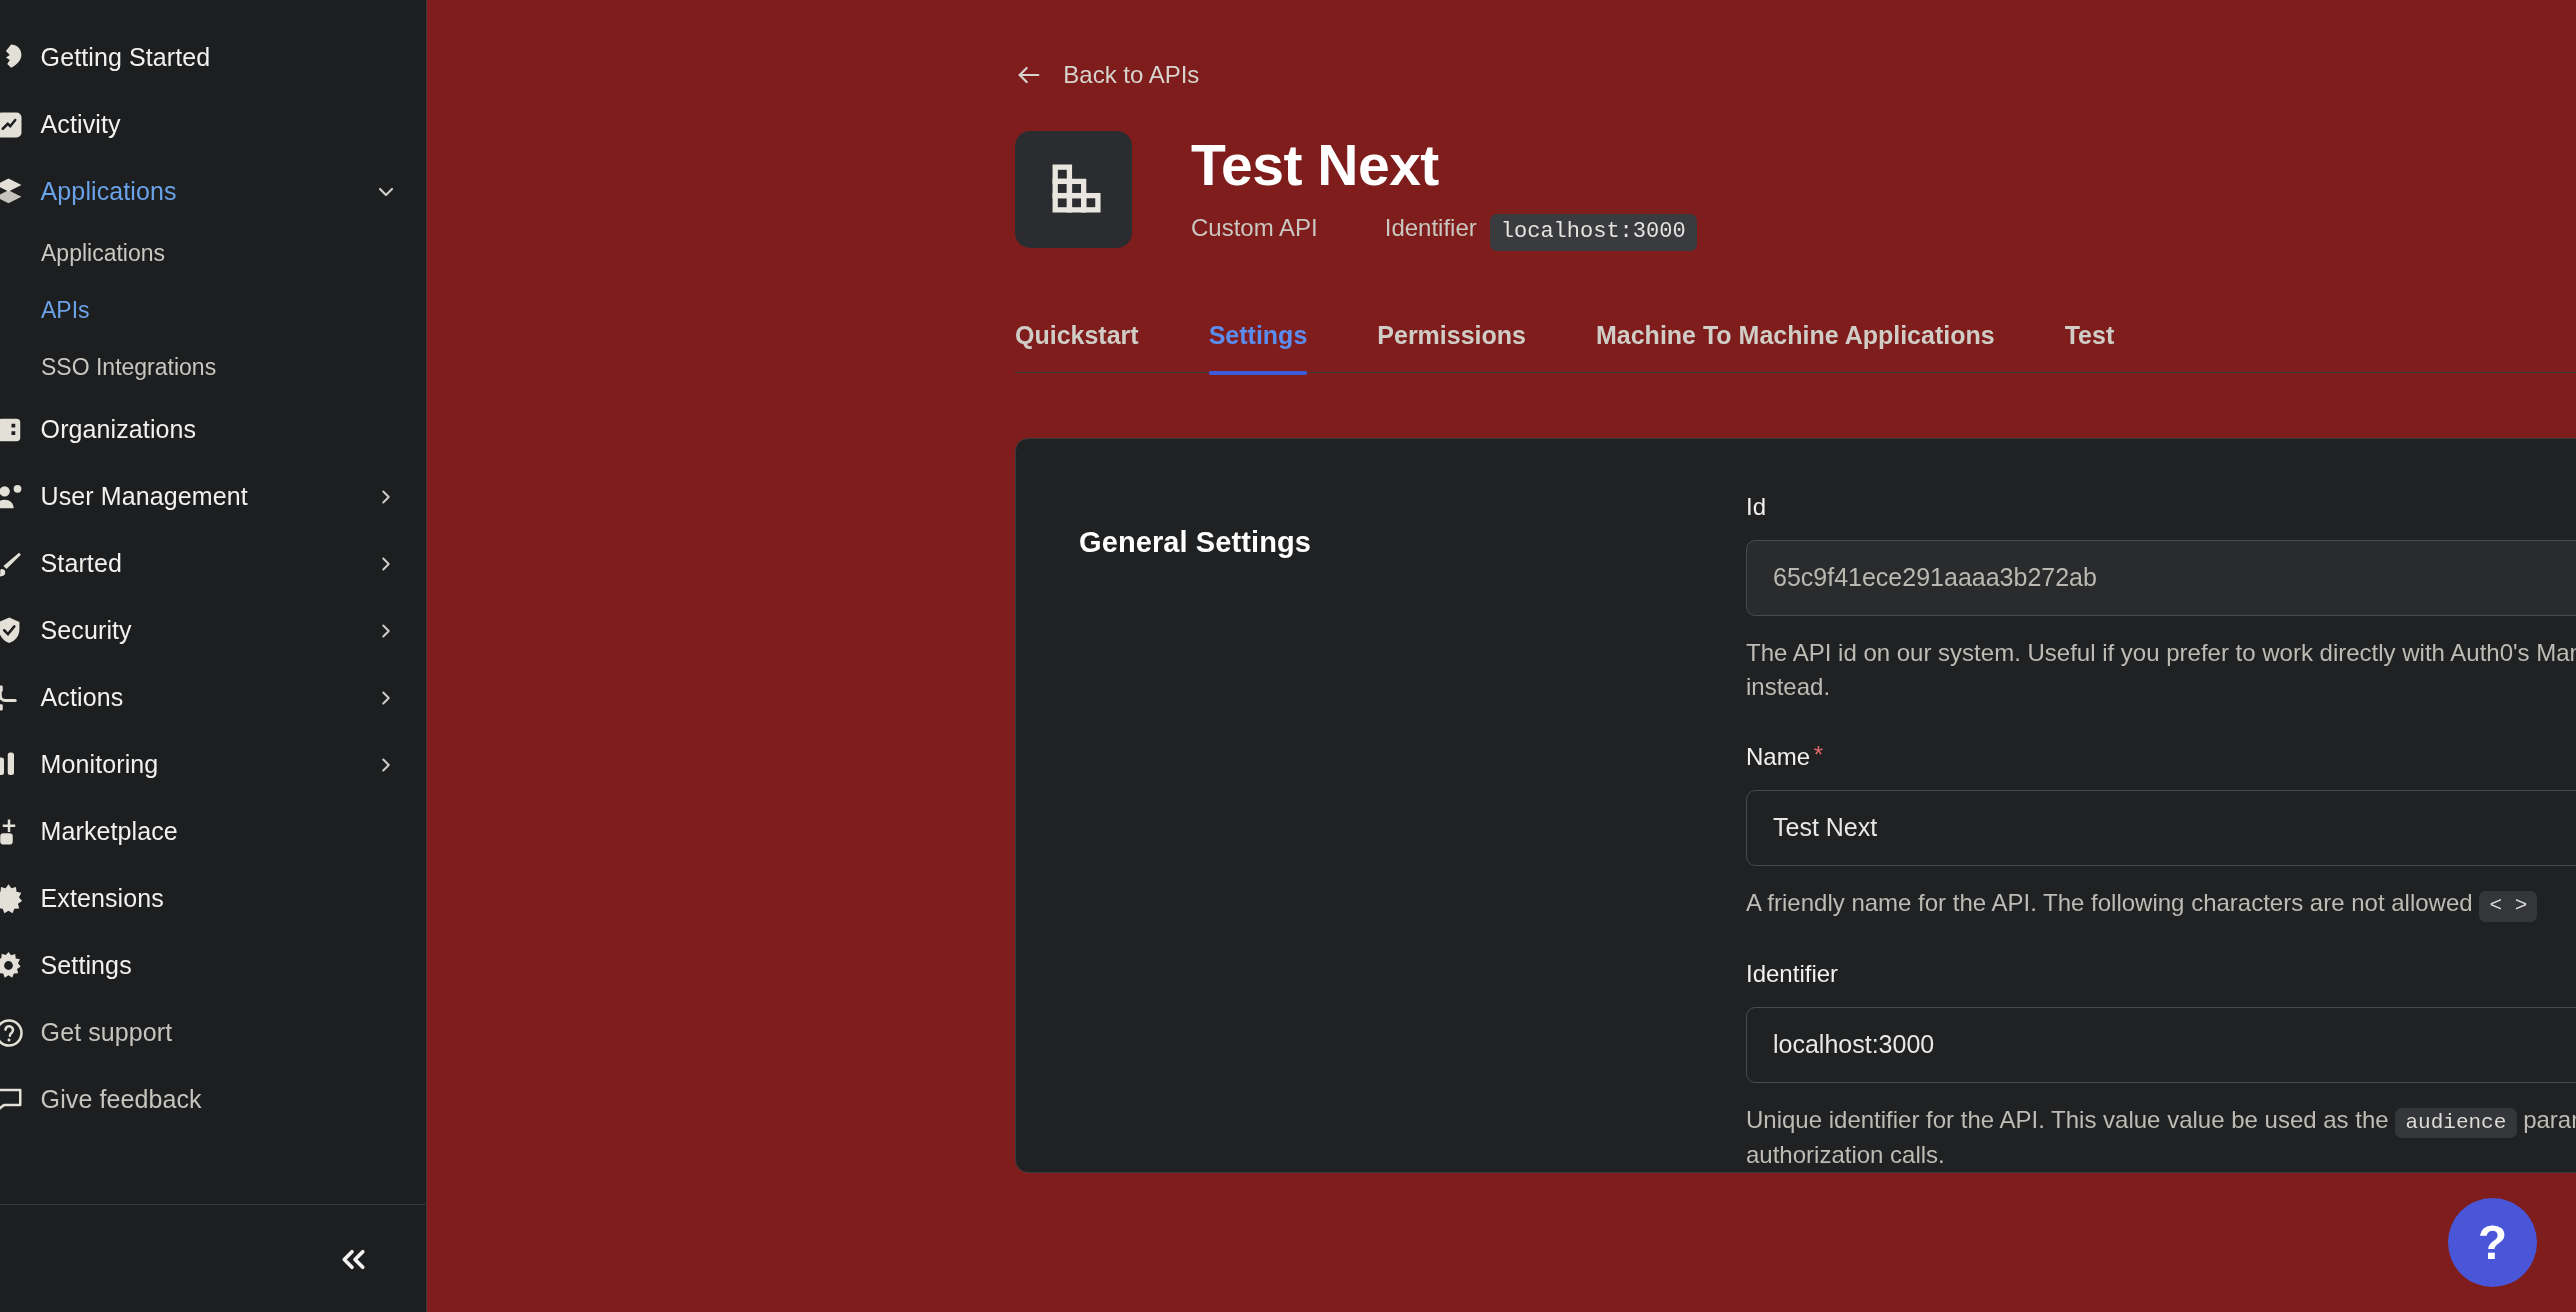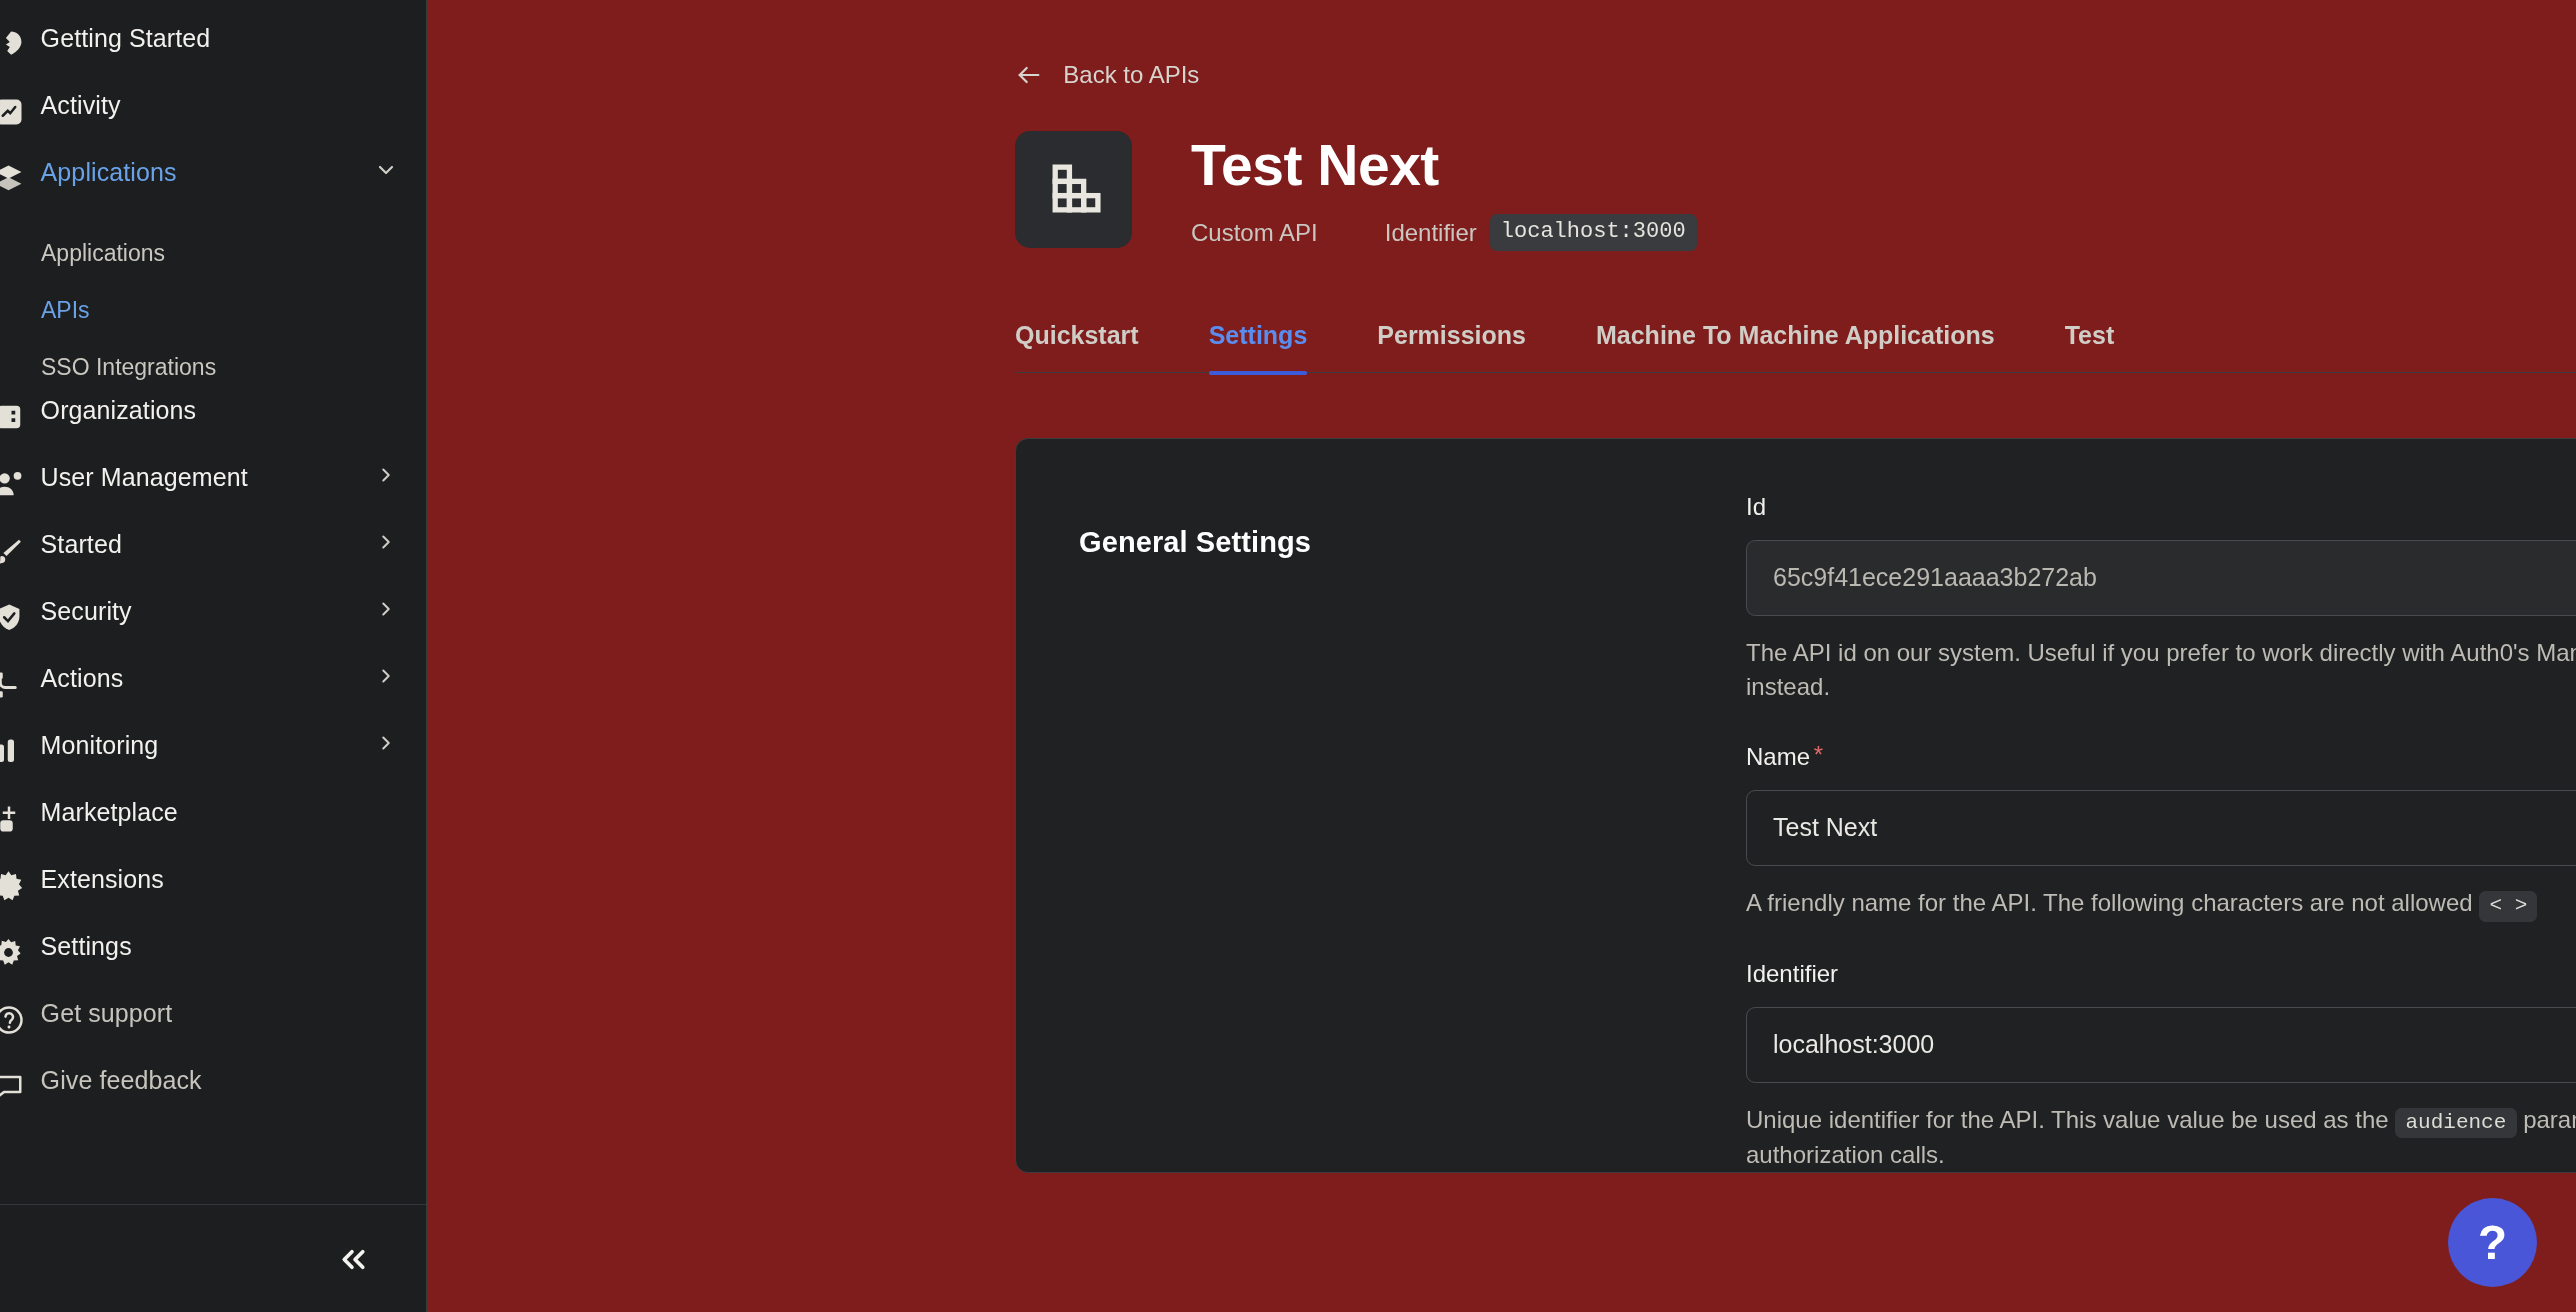--- a/index.html
+++ b/index.html
@@ -15,21 +15,21 @@
   
   .sidebar{
     width:427px;height:1313px;flex:0 0 427px;
     background:#1d1e20;
     border-right:1.8px solid #3a3b3e;
     display:flex;flex-direction:column;
     position:relative;
   }
   .sidebar-scroll{flex:1 1 auto;overflow:hidden;padding-top:24px;}
   .nav-item{
-    display:flex;align-items:flex-start;
+    display:flex;align-items:center;
     height:67px;
     padding:0 28px 0 0;
     cursor:pointer;position:relative;
   }
   .nav-ico{
     flex:0 0 auto;
     width:48px;height:41px;
     margin-left:-24px;           
     display:flex;align-items:center;justify-content:flex-end;
     color:#e3e0d8;
@@ -79,21 +79,21 @@
   .back-arrow{display:flex;align-items:center;color:#d6d4cd;}
 
   .api-head{display:flex;align-items:flex-start;margin:39px 0 0 588px;}
   .api-avatar{
     width:117px;height:117px;flex:0 0 117px;
     background:#2b2c2f;border-radius:15px;
     display:flex;align-items:center;justify-content:center;
   }
   .api-meta{margin-left:59px;padding-top:3.7px;}
   .api-title{font-size:57px;font-weight:700;line-height:1.06;color:#ffffff;letter-spacing:-0.5px;}
-  .api-sub{display:flex;align-items:center;margin-top:18.5px;}
+  .api-sub{display:flex;margin-top:18.5px;}
   .api-type{font-size:24px;color:#c9c7c0;}
   .api-id-label{font-size:24px;color:#c9c7c0;margin-left:67px;}
   .chip-code{
     margin-left:13px;
     background:#3a3b3e;border-radius:6.5px;
     padding:5.5px 11px 7.4px;
     font-family:"Liberation Mono","DejaVu Sans Mono",monospace;
     font-size:22px;color:#e6e4de;
   }
 

